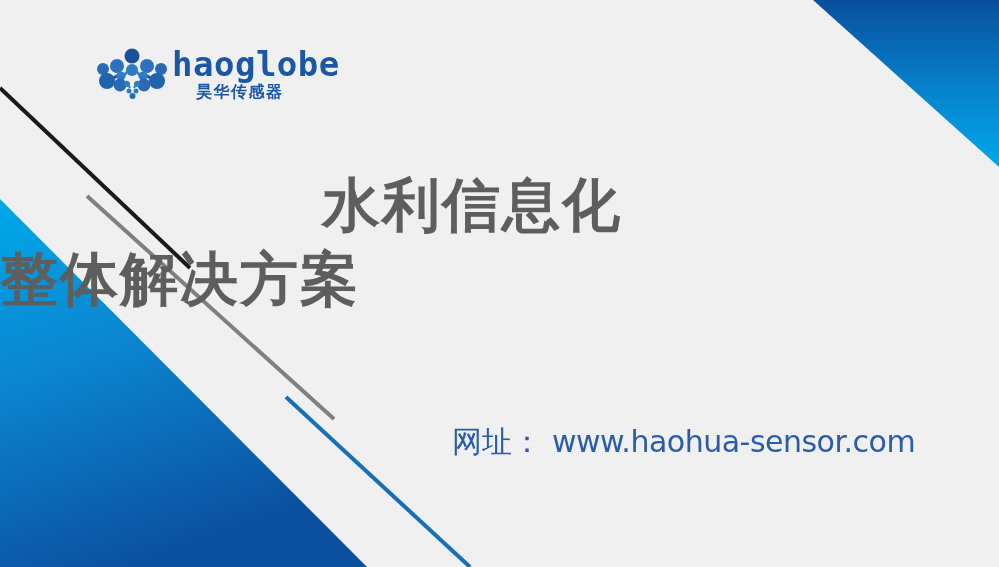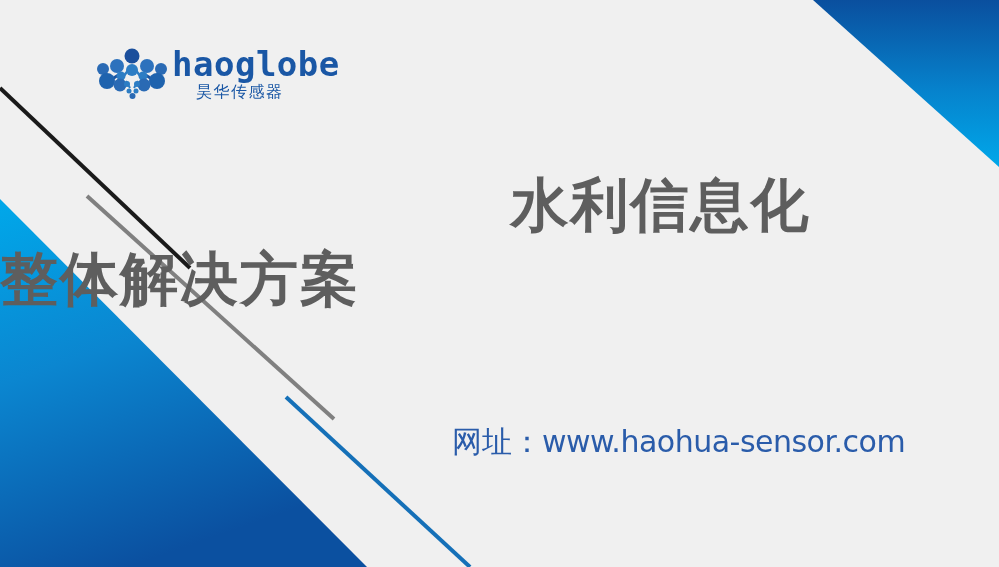--- a/index.html
+++ b/index.html
@@ -50,21 +50,21 @@
     color: #1a57a5;
     line-height: 36px;
     white-space: nowrap;
   }
   .logo-sub {
     position: absolute;
     left: 100px;
     top: 36px;
     font-family: "DejaVu Sans", "Liberation Sans", sans-serif;
     font-size: 16px;
-    font-weight: 400;
+    font-weight: 700;
     letter-spacing: 1.5px;
     color: #1a57a5;
     line-height: 20px;
     white-space: nowrap;
   }
 
   
   .title-block {
     position: absolute;
     left: 0;
@@ -73,21 +73,21 @@
   }
   .title-line {
     font-family: "DejaVu Sans", "Liberation Sans", sans-serif;
     font-size: 58px;
     font-weight: 700;
     color: #5e5e5e;
     letter-spacing: 2px;
     line-height: 74px;
     white-space: nowrap;
   }
-  .title-line-1 { padding-left: 322px; text-align: center; }
+  .title-line-1 { padding-left: 322px; }
   .title-line-2 { }
 
   
   .site-line {
     position: absolute;
     left: 452px;
     top: 420px;
     white-space: nowrap;
     line-height: 44px;
   }
@@ -98,21 +98,21 @@
     color: #2a5caa;
     letter-spacing: 0px;
     margin-top: 36px;
   }
   .site-url {
     font-family: "DejaVu Sans", "Liberation Sans", sans-serif;
     font-size: 30px;
     font-weight: 400;
     color: #2a5caa;
     letter-spacing: -0.5px;
-    margin-left: 0;
+    margin-left: 10px;
     text-decoration: none;
   }
 </style>
 </head>
 <body>
 
 <div id="slide">
 
   <svg class="shape-layer" viewBox="0 0 999 567" preserveAspectRatio="none">
     <defs>

